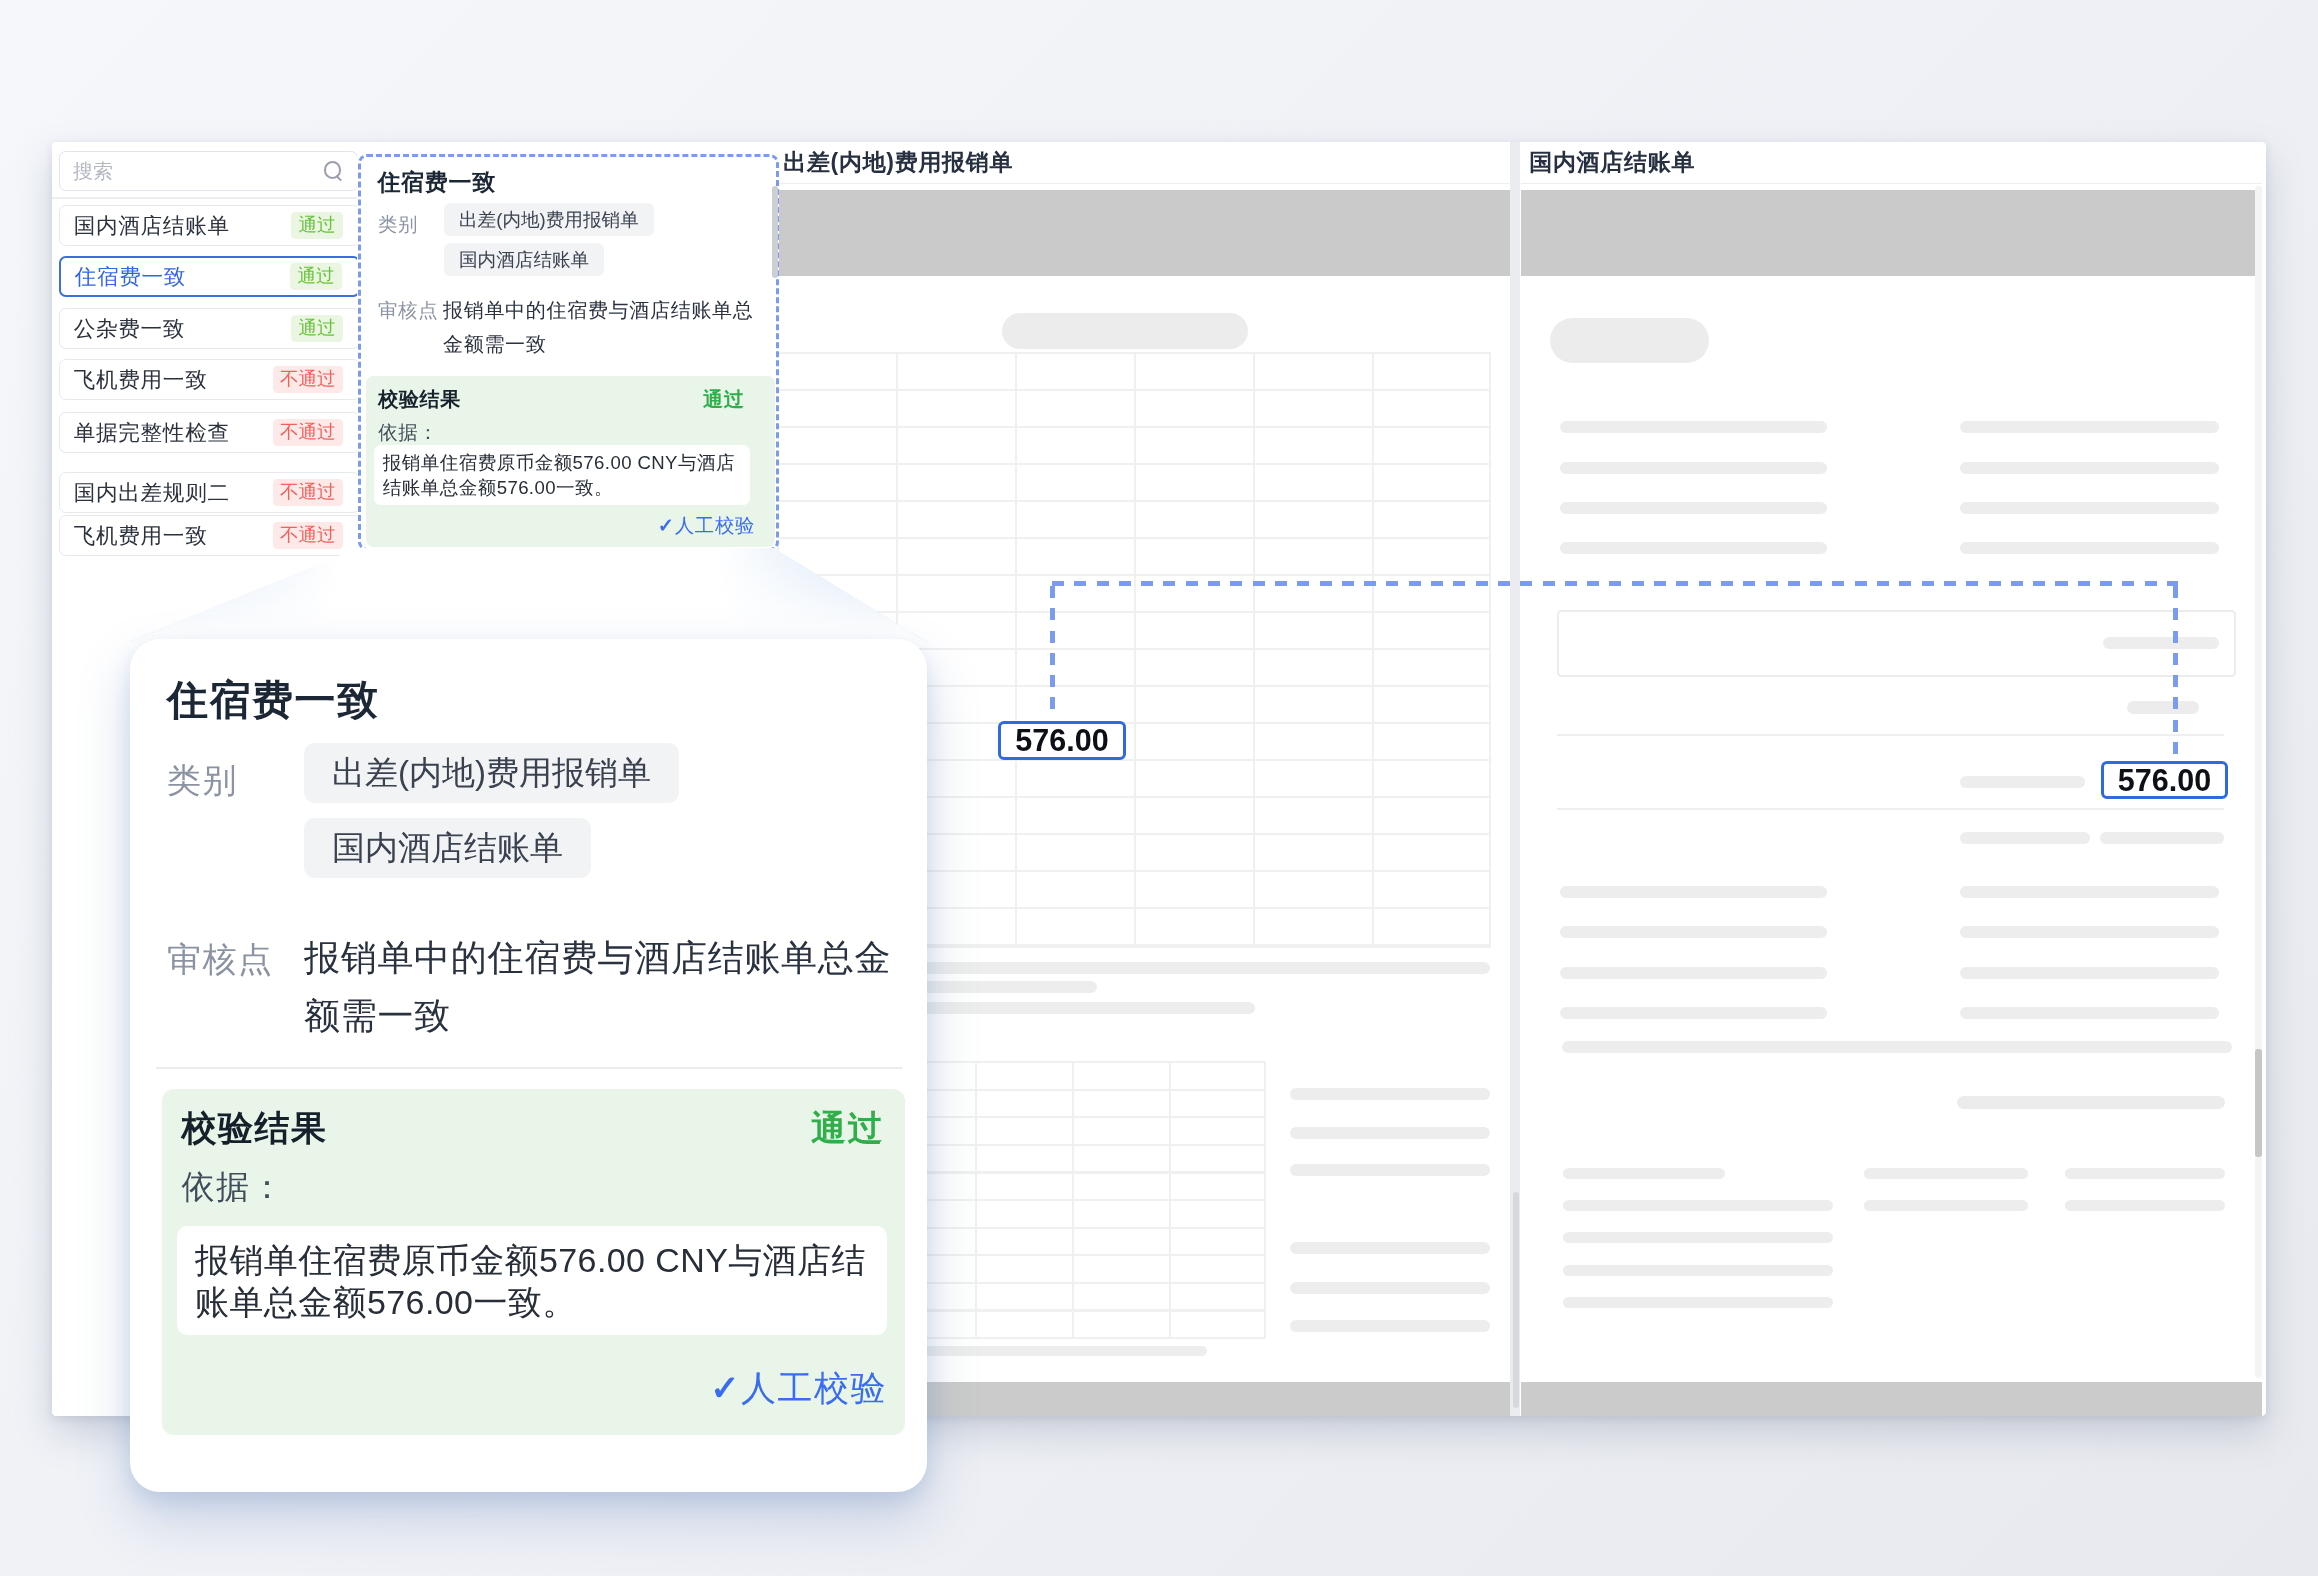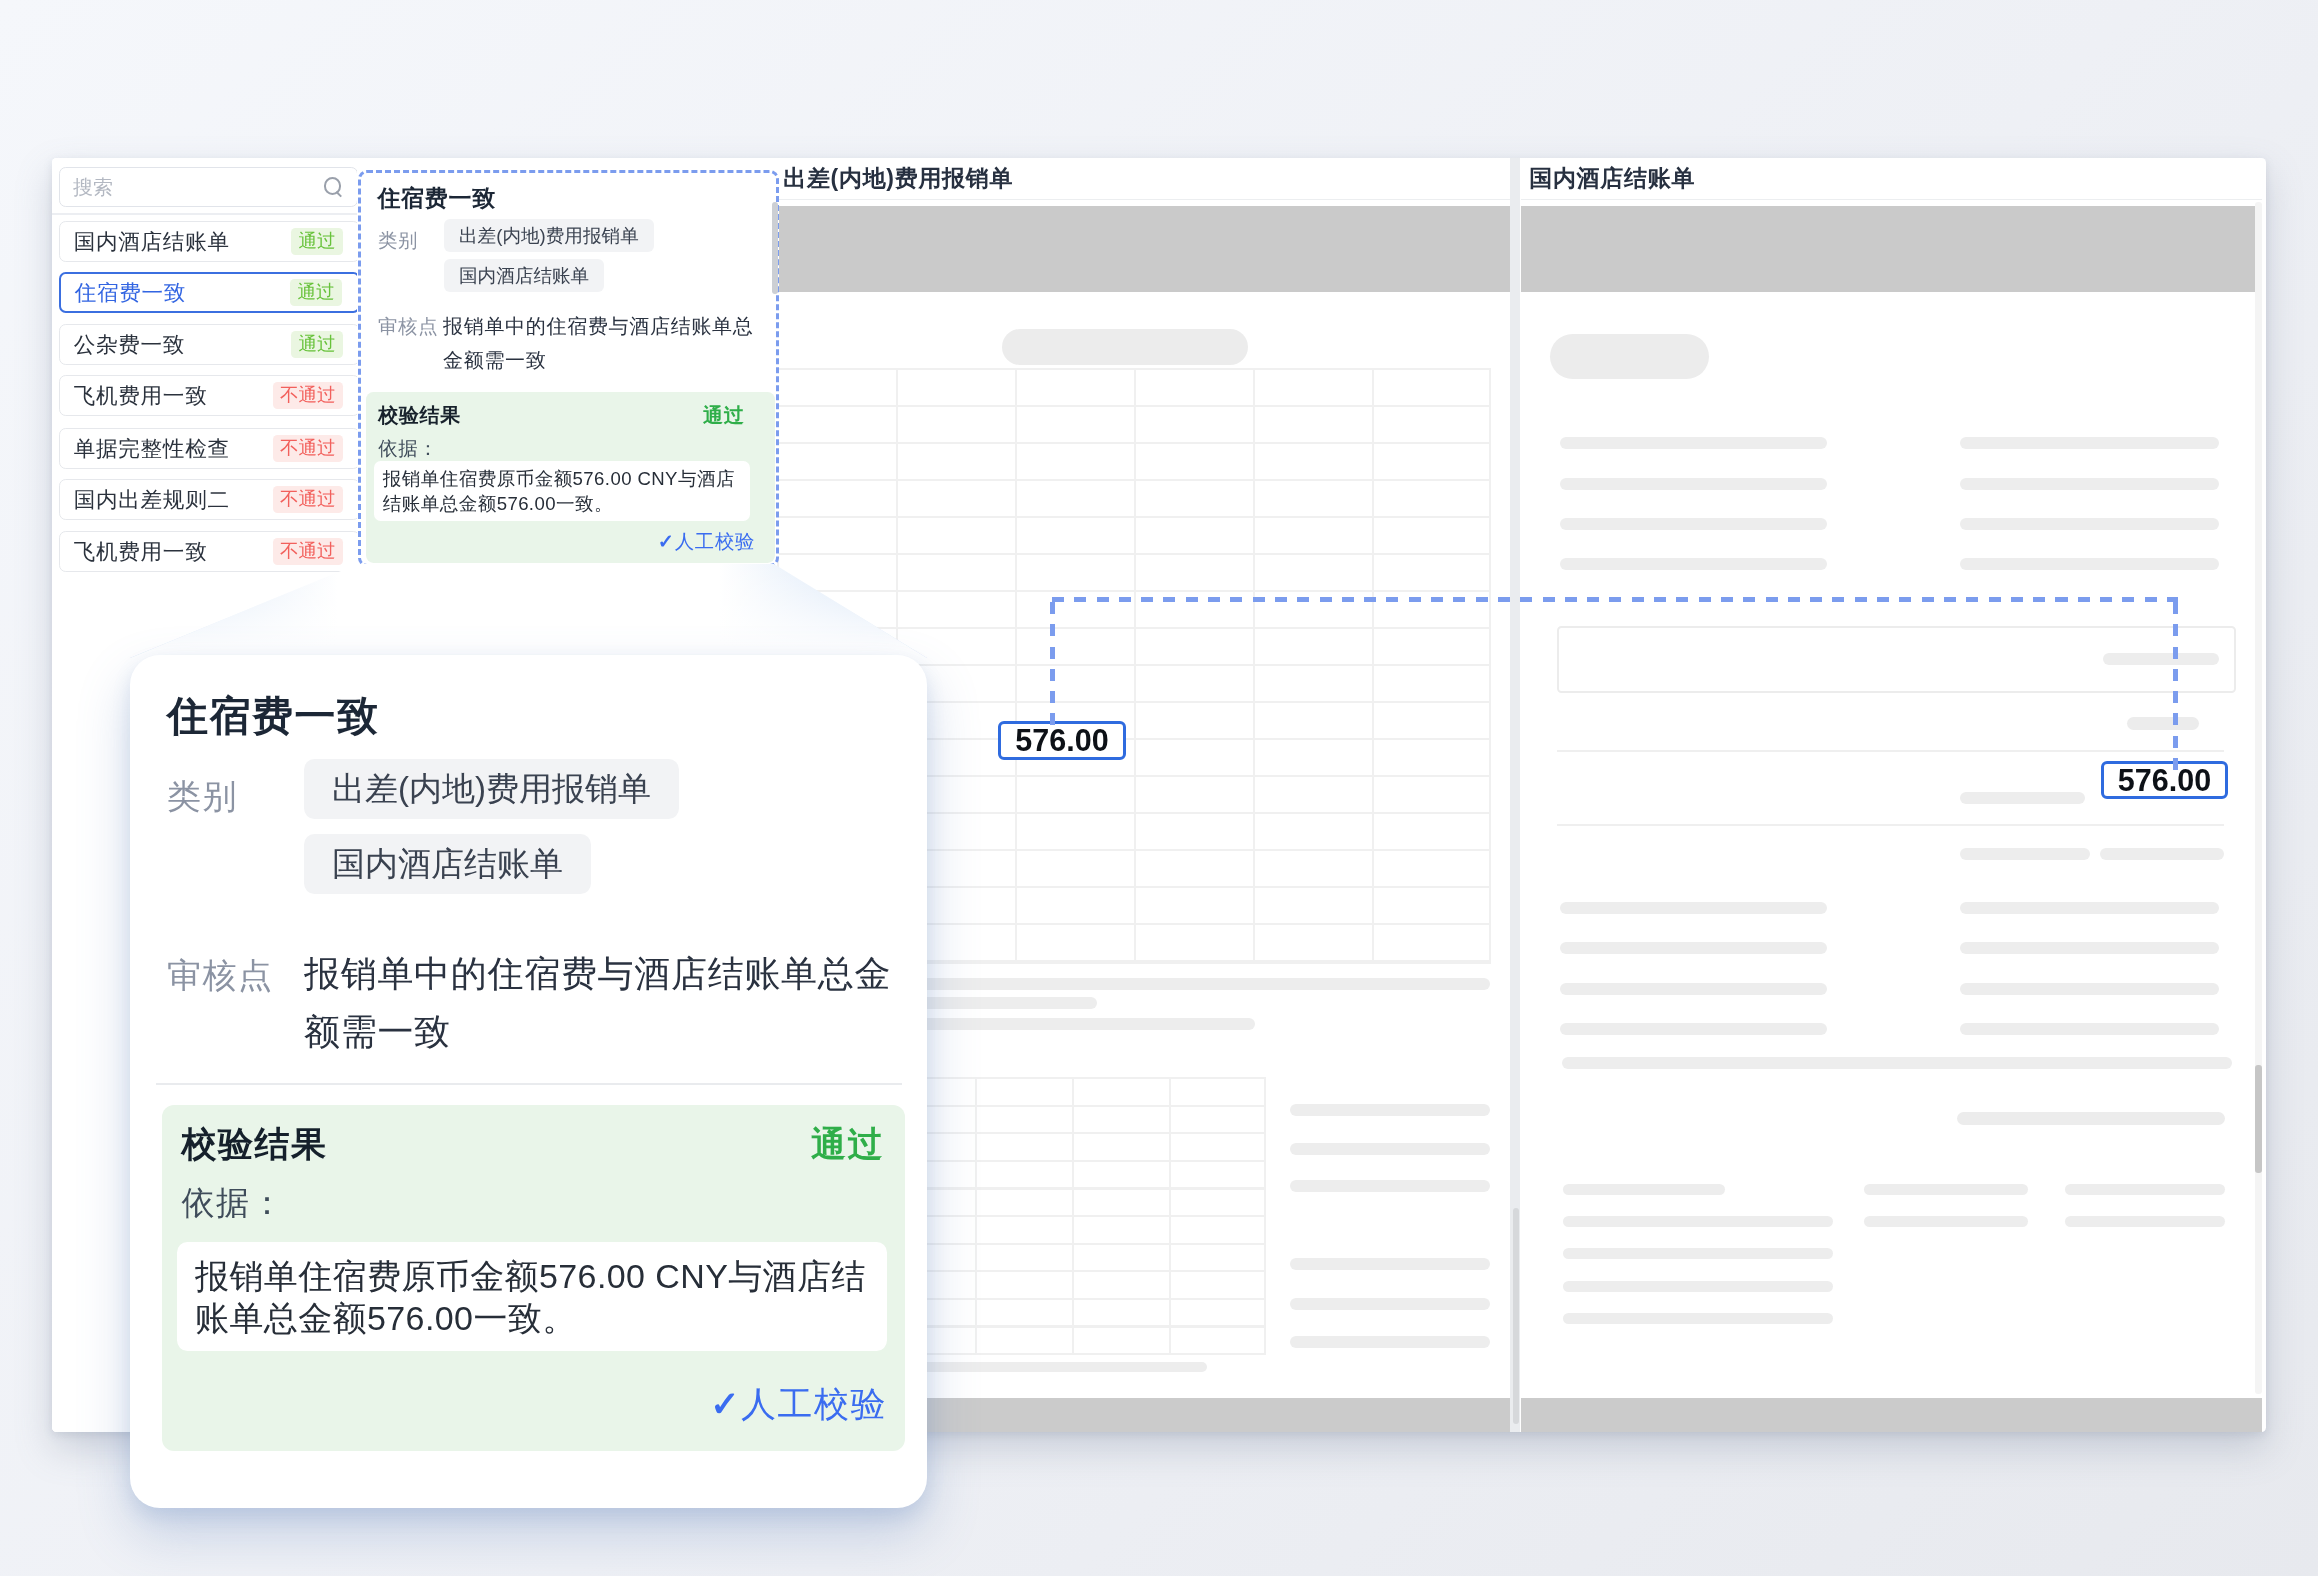--- a/index.html
+++ b/index.html
@@ -3,21 +3,21 @@
 <meta charset="utf-8">
 <style>
   * { margin:0; padding:0; box-sizing:border-box; }
   html,body { width:2319px; height:1577px; }
   body {
     font-family:"Liberation Sans", sans-serif;
     background:linear-gradient(135deg,#f5f7fb 0%,#eef0f5 55%,#e7e9ee 100%);
     position:relative; overflow:hidden;
   }
   #app { position:absolute; inset:0; }
-  .abs { position:absolute;margin-top:16px; }
+  .abs { position:absolute; }
 
   
   .window {
     left:52px; top:142px; width:2214px; height:1274px;
     background:#ffffff; border-radius:4.5px;
     box-shadow:0 16.4px 36px rgba(120,132,155,.30), 0 3px 9px rgba(120,132,155,.18);
   }
 
   
   .sidebar { left:52px; top:142px; width:305px; height:1274px; background:#fff; border-radius:4.5px 0 0 4.5px; }
@@ -35,21 +35,21 @@
     position:absolute; left:6.7px; width:301px; height:41px;
     border:1.5px solid #e6e8ec; border-radius:6.7px; background:#fff;
     display:flex; align-items:center; padding:0 15.6px 0 14px;
   }
   .s-item .lbl { font-size:21.6px; color:#2b323d; flex:1; letter-spacing:0.7px; }
   .s-item.selected { border:2.2px solid #3b6fe0; }
   .s-item.selected .lbl { color:#3265e2; }
   .badge { font-size:18.6px; line-height:1; padding:4.5px 7.4px; border-radius:4.5px; white-space:nowrap; }
   .badge.pass { background:#eaf6e1; color:#67c23a; }
   .badge.fail { background:#fdeae8; color:#f2605c; }
-  .si0{top:63px}.si1{top:114px}.si2{top:166px}.si3{top:217px}.si4{top:270px}.si5{top:321px}.si6{top:373px}
+  .si0{top:63px}.si1{top:114px}.si2{top:166px}.si3{top:217px}.si4{top:270px}.si5{top:330px}.si6{top:373px}
 
   
   .midcol { left:357px; top:142px; width:418px; height:1274px; background:#fff; }
   .mid-scroll { left:772px; top:186px; width:6px; height:92px; background:#cccfd4; border-radius:3px; z-index:6; }
 
   
   .panel {
     left:358px; top:154px; width:421px; height:397px;
     border:3.7px dashed #7b9cee; border-radius:9px; background:#fff; z-index:5;
   }

